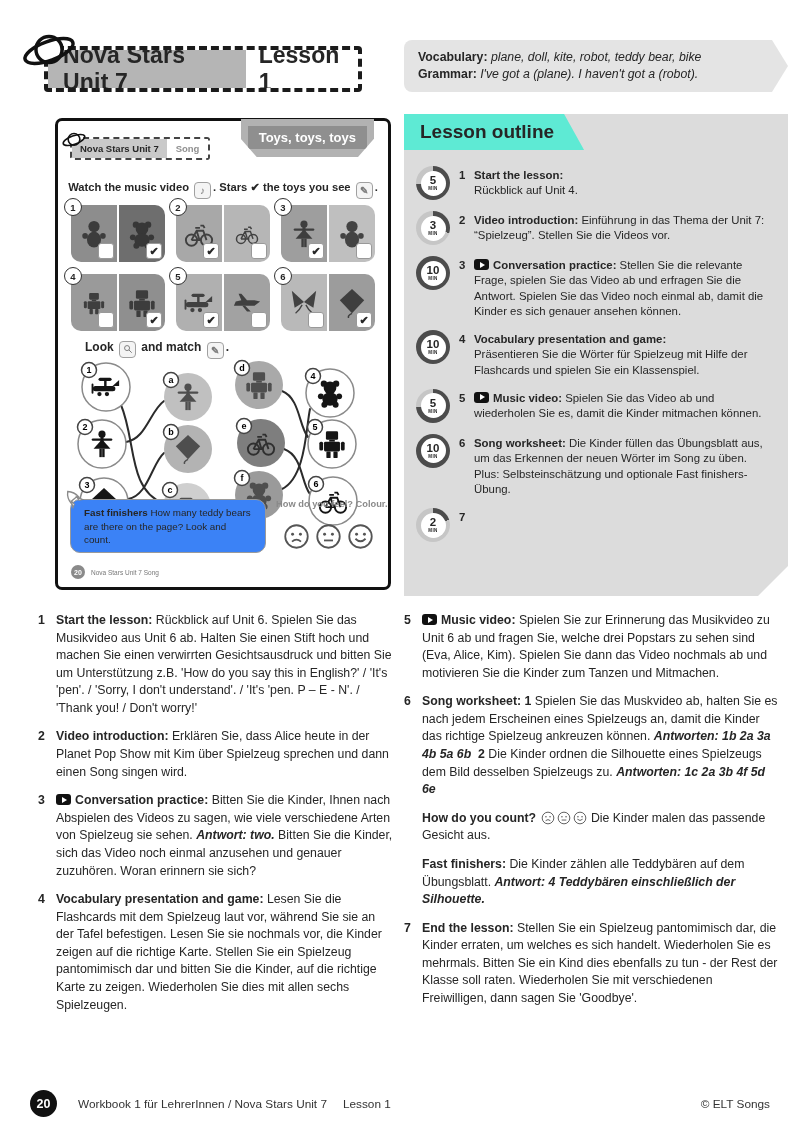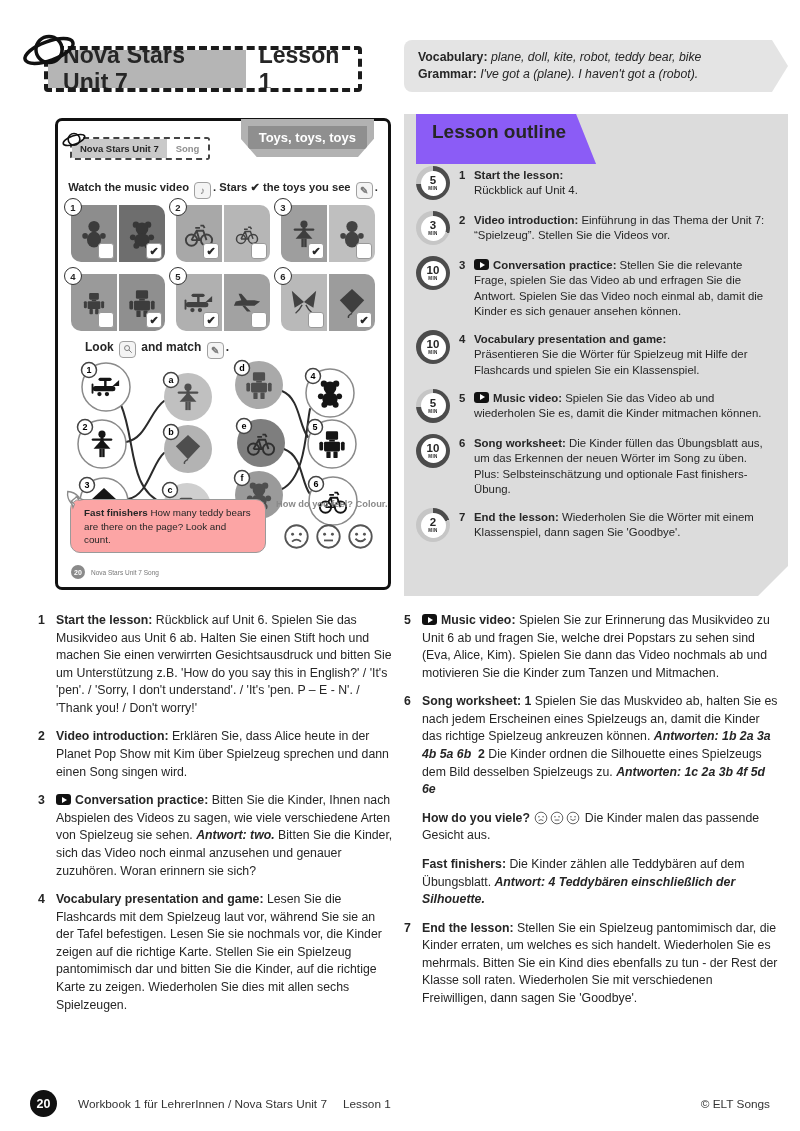--- a/index.html
+++ b/index.html
@@ -27,32 +27,32 @@
   .ws-grid{position:absolute;top:84px;left:13px;right:13px;display:grid;grid-template-columns:repeat(3,1fr);gap:12px 11px;}
   .tick-item{position:relative;height:57px;}
   .tick-pair{display:flex;height:100%;border-radius:10px;overflow:hidden;gap:2px;}
   .tick-cell{flex:1;position:relative;display:flex;align-items:center;justify-content:center;}
   .tick-cell svg{width:30px;height:30px;color:#2e2e2e;opacity:.85;}
   .tick-num{position:absolute;top:-7px;left:-7px;width:16px;height:16px;background:#fff;border:1.5px solid #333;border-radius:50%;display:flex;align-items:center;justify-content:center;font-size:9.5px;font-weight:bold;z-index:2;}
   .tick-box{position:absolute;right:3px;bottom:3px;width:14px;height:14px;background:#fff;border:1px solid #999;border-radius:3px;display:flex;align-items:center;justify-content:center;font-size:11px;font-weight:900;line-height:1;}
   .ws-look{position:absolute;top:219px;left:27px;font-size:12px;font-weight:bold;}
   .ws-match{position:absolute;top:234px;left:8px;width:320px;height:185px;}
   .ws-bottom{position:absolute;left:12px;bottom:34px;right:8px;display:flex;gap:10px;align-items:flex-start;}
-  .ff-bubble{position:relative;border:1.5px solid #9a9a9a;border-radius:10px;padding:6px 10px 6px 13px;font-size:9.8px;line-height:1.35;width:192px;background:#fca5a5;}
+  .ff-bubble{position:relative;border:1.5px solid #9a9a9a;border-radius:10px;padding:6px 10px 6px 13px;font-size:9.8px;line-height:1.35;width:192px;background:#3b82f6;}
   .ff-rocket{position:absolute;left:-9px;top:-13px;width:24px;height:24px;}
   .feel{width:104px;text-align:center;}
   .feel-title{font-size:9.3px;font-weight:bold;color:#8a8a8a;margin-bottom:14px;white-space:nowrap;}
   .feel-faces{display:flex;gap:5px;justify-content:center;}
   .feel-faces svg{width:27px;height:27px;}
   .ws-foot{position:absolute;left:13px;bottom:8px;display:flex;align-items:center;gap:6px;}
   .ws-pg{width:14px;height:14px;border-radius:50%;background:#8a8a8a;color:#fff;font-size:7px;font-weight:bold;display:flex;align-items:center;justify-content:center;}
   .ws-foot-text{font-size:6.5px;color:#777;}
   
   .outline{left:404px;top:114px;width:384px;height:482px;background:#dcdcdc;clip-path:polygon(0 0,100% 0,100% calc(100% - 30px),calc(100% - 30px) 100%,0 100%);box-sizing:border-box;padding:52px 16px 10px 12px;}
-  .outline-title{position:absolute;left:12px;top:0;background:#8b5cf6;padding:7px 30px 21px 16px;font-size:19px;font-weight:bold;clip-path:polygon(0 0,calc(100% - 20px) 0,100% 100%,0 100%);}
+  .outline-title{position:absolute;left:0;top:0;background:#5eead4;padding:7px 30px 7px 16px;font-size:19px;font-weight:bold;clip-path:polygon(0 0,calc(100% - 20px) 0,100% 100%,0 100%);}
   .o-list{display:flex;flex-direction:column;gap:11px;}
   .o-item{display:flex;gap:9px;}
   .timer{width:34px;height:34px;border-radius:50%;background:conic-gradient(#4c4c4c var(--arc),#c6c6c6 0);display:flex;align-items:center;justify-content:center;flex:none;}
   .timer-in{width:25px;height:25px;background:#fff;border-radius:50%;display:flex;flex-direction:column;align-items:center;justify-content:center;}
   .t-num{font-size:11.5px;font-weight:bold;line-height:1;}
   .t-min{font-size:4.5px;font-weight:bold;letter-spacing:.4px;}
   .o-body{font-size:11.4px;line-height:1.34;display:flex;gap:6px;padding-top:2px;}
   .o-num{font-weight:bold;flex:none;width:9px;}
   
   .play{display:inline-block;width:15px;height:11px;background:#111;border-radius:3px;position:relative;vertical-align:-1px;margin-right:4px;}
@@ -528,21 +528,20 @@
       </div>
       <div class="o-item">
         <div class="timer" style="--arc:20%">
             <div class="timer-in">
               <span class="t-num">2</span>
               <span class="t-min">MIN</span>
             </div>
           </div>
         <div class="o-body">
             <span class="o-num">7</span>
-            <span class="o-text"><b>End the lesson:</b> <span>Wiederholen Sie die Wörter mit einem Klassenspiel, dann sagen Sie 'Goodbye'.</span></span>
           </div>
       </div>
     </div>
   </div>
 
   <div class="abs col-left">
     <div class="para">
       <span class="p-num">1</span>
       <span><b>Start the lesson:</b><span> Rückblick auf Unit 6. Spielen Sie das Musikvideo aus Unit 6 ab. Halten Sie einen Stift hoch und machen Sie einen verwirrten Gesichtsausdruck und bitten Sie um Unterstützung z.B. 'How do you say this in English?' / 'It's 'pen'. / 'Sorry, I don't understand'. / 'It's 'pen. P – E - N'. / 'Thank you! / Don't worry!'</span></span>
     </div>
@@ -563,21 +562,21 @@
   <div class="abs col-right">
     <div class="para">
       <span class="p-num">5</span>
       <span><span class="play"></span><b>Music video:</b><span> Spielen Sie zur Erinnerung das Musikvideo zu Unit 6 ab und fragen Sie, welche drei Popstars zu sehen sind (Eva, Alice, Kim). Spielen Sie dann das Video nochmals ab und motivieren Sie die Kinder zum Tanzen und Mitmachen.</span></span>
     </div>
     <div class="para">
       <span class="p-num">6</span>
       <span><b>Song worksheet:</b> <b>1</b><span> Spielen Sie das Muskvideo ab, halten Sie es nach jedem Erscheinen eines Spielzeugs an, damit die Kinder das richtige Spielzeug ankreuzen können. </span><span class="ab">Antworten: 1b 2a 3a 4b 5a 6b</span>&nbsp; <b>2</b><span> Die Kinder ordnen die Silhouette eines Spielzeugs dem Bild desselben Spielzeugs zu. </span><span class="ab">Antworten: 1c 2a 3b 4f 5d 6e</span></span>
     </div>
     <div class="p-sub">
-      <b>How do you viele?</b>
+      <b>How do you count?</b>
       <svg class="face-s">
           <use href="#i-face-sad" width="14" height="14"></use>
         </svg><svg class="face-s">
           <use href="#i-face-neutral" width="14" height="14"></use>
         </svg><svg class="face-s">
           <use href="#i-face-happy" width="14" height="14"></use>
         </svg><span> Die Kinder malen das passende Gesicht aus.</span>
     </div>
     <div class="p-sub">
       <b>Fast finishers:</b><span> Die Kinder zählen alle Teddybären auf dem Übungsblatt. </span><span class="ab">Antwort: 4 Teddybären einschließlich der Silhouette.</span>

